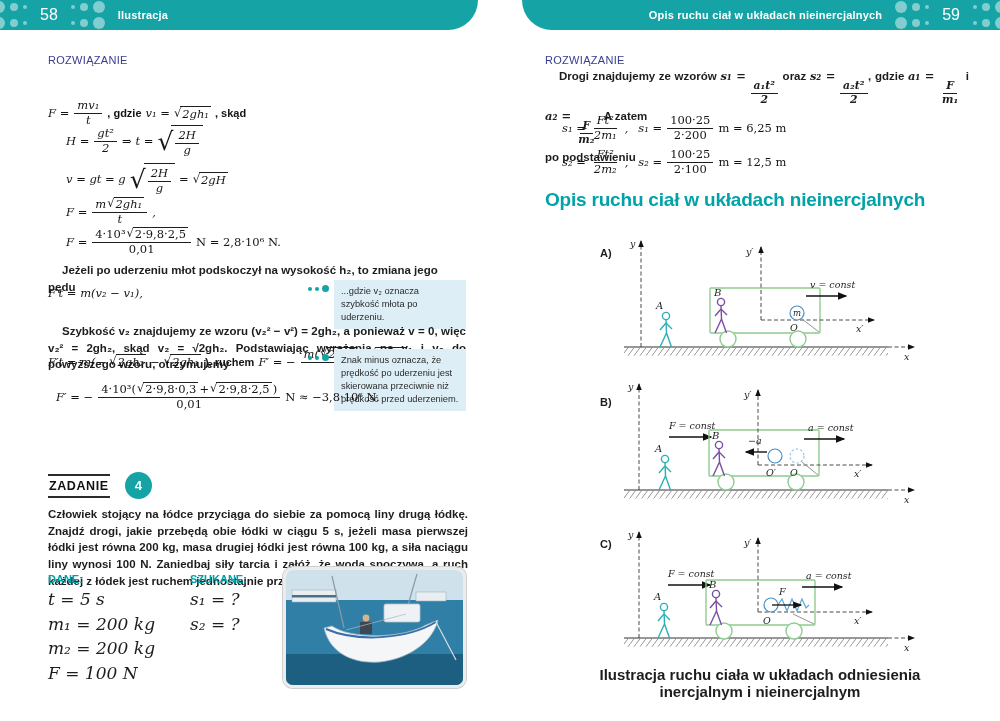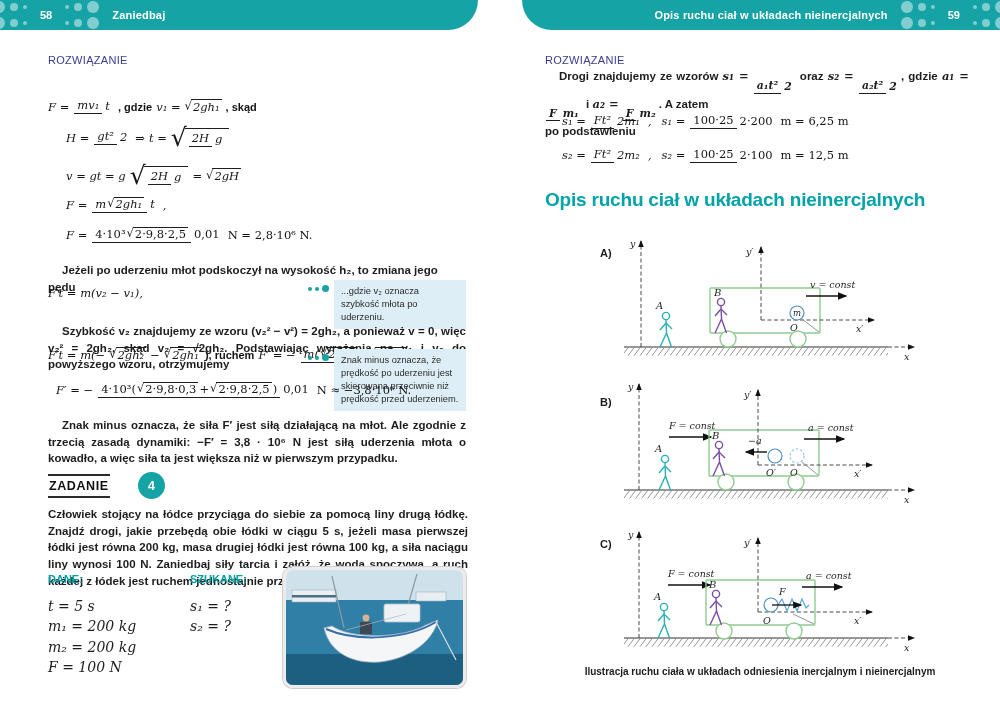--- a/index.html
+++ b/index.html
@@ -5,75 +5,75 @@
 *{box-sizing:border-box}
 html,body{margin:0;padding:0;background:#fff}
 #page{position:relative;width:1000px;height:721px;background:#fff;overflow:hidden;
   font-family:"Liberation Sans",sans-serif;color:#1d1d1d}
 
 
 .hdr{position:absolute;top:0;height:30px;background:#16a3a5;display:flex;align-items:center;
   color:#fff;overflow:hidden;gap:13px}
 #hdrL{left:0;width:478px;border-radius:0 0 30px 0}
 #hdrR{left:522px;width:478px;border-radius:0 0 0 30px;justify-content:flex-end}
-.pg{font-size:11px;font-weight:bold}
+.pg{font-size:16px;font-weight:normal}
 .htitle{font-size:11px;font-weight:bold;letter-spacing:.2px}
 .dots{display:grid;grid-template-columns:auto auto auto;gap:4px 5px;align-items:center;justify-items:center}
 .dot{background:#82cdd0;border-radius:50%}
 .d-lg{width:12px;height:12px}.d-md{width:8px;height:8px}.d-sm{width:4px;height:4px}
 
 
 .sol{position:absolute;font-size:11px;font-weight:normal;color:#383d8f;letter-spacing:.3px}
 .para{position:absolute;font-size:11.5px;line-height:1.45;font-weight:600;color:#1d1d1d;text-align:justify}
 .single{text-align:left}
 
 
 .eq{position:absolute;display:flex;align-items:center;gap:4px;font-family:"DejaVu Serif",serif;
   font-style:italic;font-size:11.5px;white-space:nowrap;color:#141414}
 .rm{font-style:normal;font-family:"Liberation Sans",sans-serif;font-weight:600;font-size:11px}
 .un{font-style:normal}
-.frac{display:inline-flex;flex-direction:row;align-items:center;line-height:1.18;margin:0 1px}
+.frac{display:inline-flex;flex-direction:column;align-items:center;line-height:1.18;margin:0 1px}
 .fn{border-bottom:1px solid #1d1d1d;padding:0 3px;display:inline-flex;align-items:flex-end;gap:1px}
 .fd{padding:0 3px;display:inline-flex;align-items:flex-start;gap:1px}
 .sq{display:inline-flex;align-items:flex-start}
 .sq .rd{font-style:normal;margin-right:-1px}
 .sq .rc{border-top:1px solid #1d1d1d;padding:0 2px}
 .sqf{display:inline-flex;align-items:center}
 .sqf .rd{font-style:normal;font-size:25px;line-height:1;margin-right:-2px;font-weight:400}
 .sqf .rc{border-top:1px solid #1d1d1d;padding:2px 3px 0}
 .mi{font-family:"DejaVu Serif",serif;font-style:italic}
 .para .frac{vertical-align:-9px;font-size:10.8px;display:inline-flex}
 
 
 .note{position:absolute;width:158px;display:flex;gap:5px;align-items:flex-start}
 .ndots{display:flex;gap:3px;align-items:center;margin-top:5px}
 .nd{background:#16a3a5;border-radius:50%}
 .nd1{width:4px;height:4px}.nd2{width:4px;height:4px}.nd3{width:7px;height:7px}
 .nb{flex:1;background:#ddeef6;padding:5px 7px;font-size:9.3px;line-height:1.4;color:#2b2b2b;font-weight:500}
 
 
-.zad{position:absolute;display:flex;align-items:center;gap:28px}
+.zad{position:absolute;display:flex;align-items:center;gap:15px}
 .zlbl{font-size:12.5px;font-weight:bold;color:#111;border-top:2px solid #2b2b2b;
   border-bottom:2px solid #2b2b2b;padding:3px 1px;letter-spacing:.6px}
 .zcirc{width:27px;height:27px;border-radius:50%;background:#16a3a5;color:#fff;font-weight:bold;
   font-size:13px;display:flex;align-items:center;justify-content:center}
 
 
 .dblock{position:absolute}
 .dlabel{font-size:11px;font-weight:bold;color:#00a1a6}
-.ditems{font-family:"DejaVu Serif",serif;font-style:italic;font-size:14px;line-height:1.45;margin-top:11px}
+.ditems{font-family:"DejaVu Serif",serif;font-style:italic;font-size:17px;line-height:1.45;margin-top:2px}
 
 
 .photo{position:absolute;left:283px;top:567px;width:183px;height:121px;border:3px solid #ececec;
   border-radius:10px;overflow:hidden;box-shadow:0 0 0 1px #cfcfcf}
 
 
 .btitle{position:absolute;left:545px;top:189px;width:432px;font-size:19px;font-weight:bold;
   color:#00a3a8;letter-spacing:-.2px}
-.caption{position:absolute;left:565px;top:666px;width:390px;text-align:center;font-size:10px;font-weight:bold}
+.caption{position:absolute;left:565px;top:666px;width:390px;text-align:center;font-size:15px;font-weight:bold}
 .dsvg{position:absolute}
 svg text{font-family:"DejaVu Serif",serif;font-style:italic;fill:#1d1d1d}
 svg text.lab{font-family:"Liberation Sans",sans-serif;font-style:normal;font-weight:bold}
 </style>
 </head>
 <body>
 
 <div id="page">
 
   <div class="hdr" id="hdrL">
@@ -87,21 +87,21 @@
     </div>
     <div class="pg">58</div>
     <div class="dots">
       <span class="dot d-sm"></span>
         <span class="dot d-md"></span>
         <span class="dot d-lg"></span>
       <span class="dot d-sm"></span>
         <span class="dot d-md"></span>
         <span class="dot d-lg"></span>
     </div>
-    <div class="htitle">Zaniedbaj</div>
+    <div class="htitle">Ilustracja</div>
   </div>
 
   <div class="hdr" id="hdrR">
     <div class="htitle">Opis ruchu ciał w układach nieinercjalnych</div>
     <div class="dots">
       <span class="dot d-lg"></span>
         <span class="dot d-md"></span>
         <span class="dot d-sm"></span>
       <span class="dot d-lg"></span>
         <span class="dot d-md"></span>
@@ -271,21 +271,20 @@
             <span class="rd">√</span>
             <span class="rc un">2·9,8·2,5</span>
           </span>
           <span class="un">)</span>
         </span>
       <span class="fd un">0,01</span>
     </span>
     <span class="un">N ≈ −3,8·10⁶ N.</span>
   </div>
 
-  <div class="para" style="left:48px;top:417px;width:418px;text-indent:14px">Znak minus oznacza, że siła F′ jest siłą działającą na młot. Ale zgodnie z trzecią zasadą dynamiki: −F′ = 3,8 · 10⁶ N jest siłą uderzenia młota o kowadło, a więc siła ta jest większa niż w pierwszym przypadku.</div>
 
   <div class="zad" style="left:48px;top:472px">
     <span class="zlbl">ZADANIE</span>
     <span class="zcirc">4</span>
   </div>
 
   <div class="para" style="left:48px;top:506px;width:420px;font-weight:700">Człowiek stojący na łódce przyciąga do siebie za pomocą liny drugą łódkę. Znajdź drogi, jakie przebędą obie łódki w ciągu 5 s, jeżeli masa pierwszej łódki jest równa 200 kg, masa drugiej łódki jest równa 100 kg, a siła naciągu liny wynosi 100 N. Zaniedbaj siły tarcia i załóż, że woda spoczywa, a ruch każdej z łódek jest ruchem jednostajnie przyspieszonym.</div>
 
   <div class="dblock" style="left:48px;top:573px">
     <div class="dlabel">DANE:</div>

